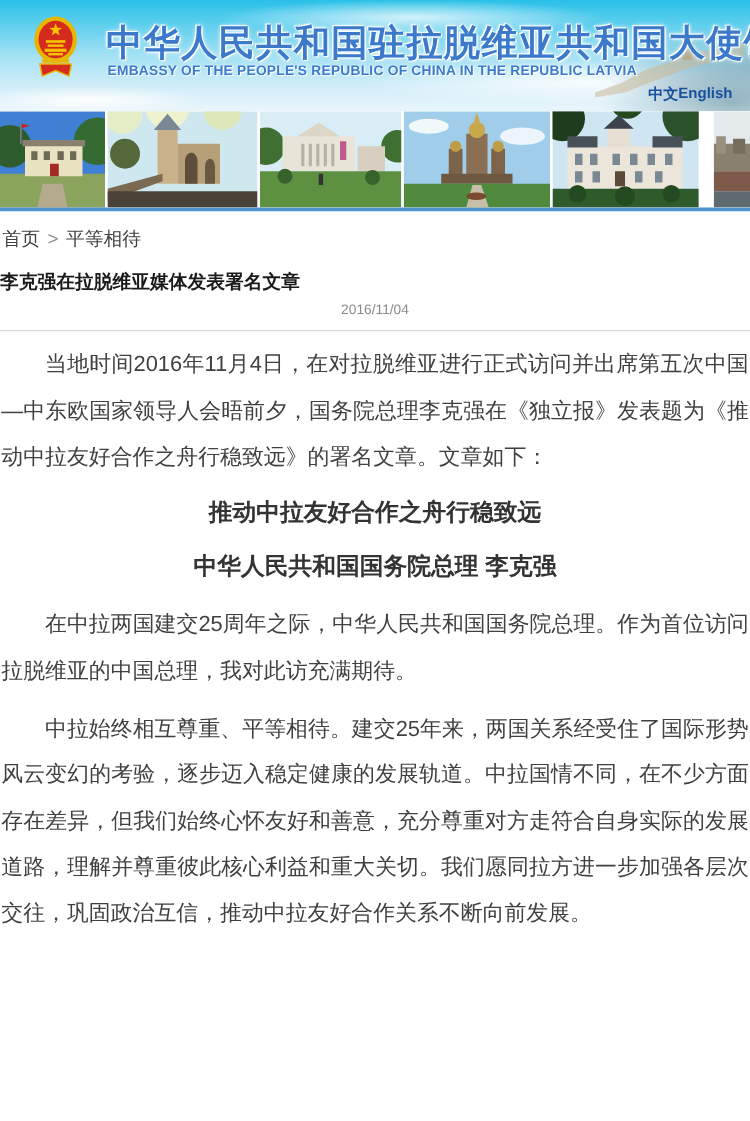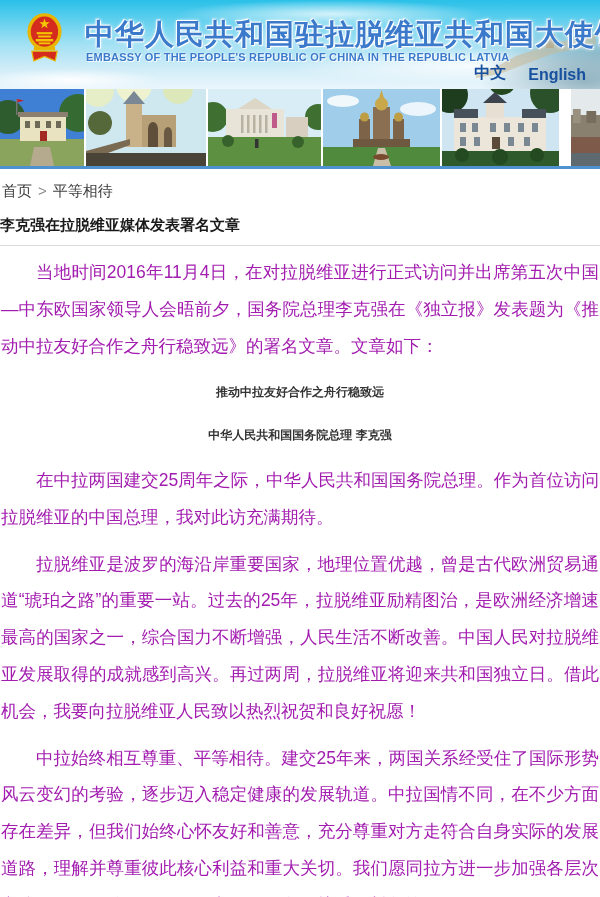--- a/index.html
+++ b/index.html
@@ -29,22 +29,22 @@
     position:absolute;left:85px;top:15px;
     font-size:29px;font-weight:bold;color:#3b79cb;letter-spacing:1px;white-space:nowrap;
     text-shadow:0 0 2px #fff,0 0 4px #fff,1px 1px 0 #fff,-1px -1px 0 #fff;
   }
   .title-en{
     position:absolute;left:86px;top:51px;
     font-size:11px;font-weight:bold;color:#3b79cb;letter-spacing:.2px;white-space:nowrap;
     text-shadow:0 0 2px #fff,1px 1px 0 rgba(255,255,255,.9);
   }
   .lang-bar{
-    position:absolute;right:14px;bottom:5px;display:flex;gap:22px;
-    font-size:16px;font-weight:bold;color:#17509e;align-items:flex-end;
+    position:absolute;right:14px;bottom:5px;display:flex;
+    font-size:12px;font-weight:bold;color:#17509e;
   }
   .lang-bar span{cursor:pointer;}
   
   .photo-strip{display:flex;height:77px;background:#ffffff;}
   .photo{height:77px;flex:0 0 auto;}
   .photo svg{display:block;width:100%;height:100%;}
   .ph1{width:84px;}
   .ph2{width:120px;margin-left:2px;}
   .ph3{width:113px;margin-left:2px;}
   .ph4{width:117px;margin-left:2px;}
@@ -62,25 +62,25 @@
     margin-top:15px;text-align:left;
     font-size:15px;font-weight:bold;color:#1a1a1a;
   }
   .article-date{
     margin-top:7px;text-align:center;
     font-size:11px;color:#8a8a8a;
   }
   .title-divider{border:none;border-top:1px solid #dcdcdc;margin:10px 0 0 0;}
   .article-body{padding:0 1px;}
   .article-body p{
-    font-size:17.5px;line-height:36.8px;color:#a21caf;
+    font-size:17.5px;line-height:36.8px;color:#404040;
     text-indent:2em;margin:8px 0 10px 0;text-align:justify;
   }
   .article-h{
-    text-align:center;font-weight:bold;font-size:12px;color:#333333;
+    text-align:center;font-weight:bold;font-size:19px;color:#333333;
     line-height:36.8px;margin:6px 0 6px 0;
   }
 </style>
 </head>
 <body>
 
 <div class="header">
   <div class="great-wall-art">
     <svg class="wall-line" viewBox="0 0 120 48" preserveAspectRatio="none">
       <path d="M0,44 L22,36 L40,26 L58,20 L74,14 L92,10 L120,4 L120,14 L94,20 L76,24 L60,30 L44,36 L24,44 L0,48 Z" fill="#c9b896" opacity="0.55"></path>
@@ -229,23 +229,23 @@
   </div>
 </div>
 <div class="strip-line"></div>
 
 <div class="breadcrumb">
   <span class="crumb">首页</span><span class="sep">&gt;</span><span class="crumb">平等相待</span>
 </div>
 
 <div class="article">
   <div class="article-title">李克强在拉脱维亚媒体发表署名文章</div>
+  <div class="article-date">2016/11/04</div>
   <hr class="title-divider">
 
   <div class="article-body">
     <p>当地时间2016年11月4日，在对拉脱维亚进行正式访问并出席第五次中国—中东欧国家领导人会晤前夕，国务院总理李克强在《独立报》发表题为《推动中拉友好合作之舟行稳致远》的署名文章。文章如下：</p>
     <div class="article-h">推动中拉友好合作之舟行稳致远</div>
     <div class="article-h">中华人民共和国国务院总理 李克强</div>
     <p>在中拉两国建交25周年之际，中华人民共和国国务院总理。作为首位访问拉脱维亚的中国总理，我对此访充满期待。</p>
-    <p>拉脱维亚是波罗的海沿岸重要国家，地理位置优越，曾是古代欧洲贸易通道“琥珀之路”的重要一站。过去的25年，拉脱维亚励精图治，是欧洲经济增速最高的国家之一，综合国力不断增强，人民生活不断改善。中国人民对拉脱维亚发展取得的成就感到高兴。再过两周，拉脱维亚将迎来共和国独立日。借此机会，我要向拉脱维亚人民致以热烈祝贺和良好祝愿！</p>
     <p>中拉始终相互尊重、平等相待。建交25年来，两国关系经受住了国际形势风云变幻的考验，逐步迈入稳定健康的发展轨道。中拉国情不同，在不少方面存在差异，但我们始终心怀友好和善意，充分尊重对方走符合自身实际的发展道路，理解并尊重彼此核心利益和重大关切。我们愿同拉方进一步加强各层次交往，巩固政治互信，推动中拉友好合作关系不断向前发展。</p>
   </div>
 </div>
 
 </body></html>

